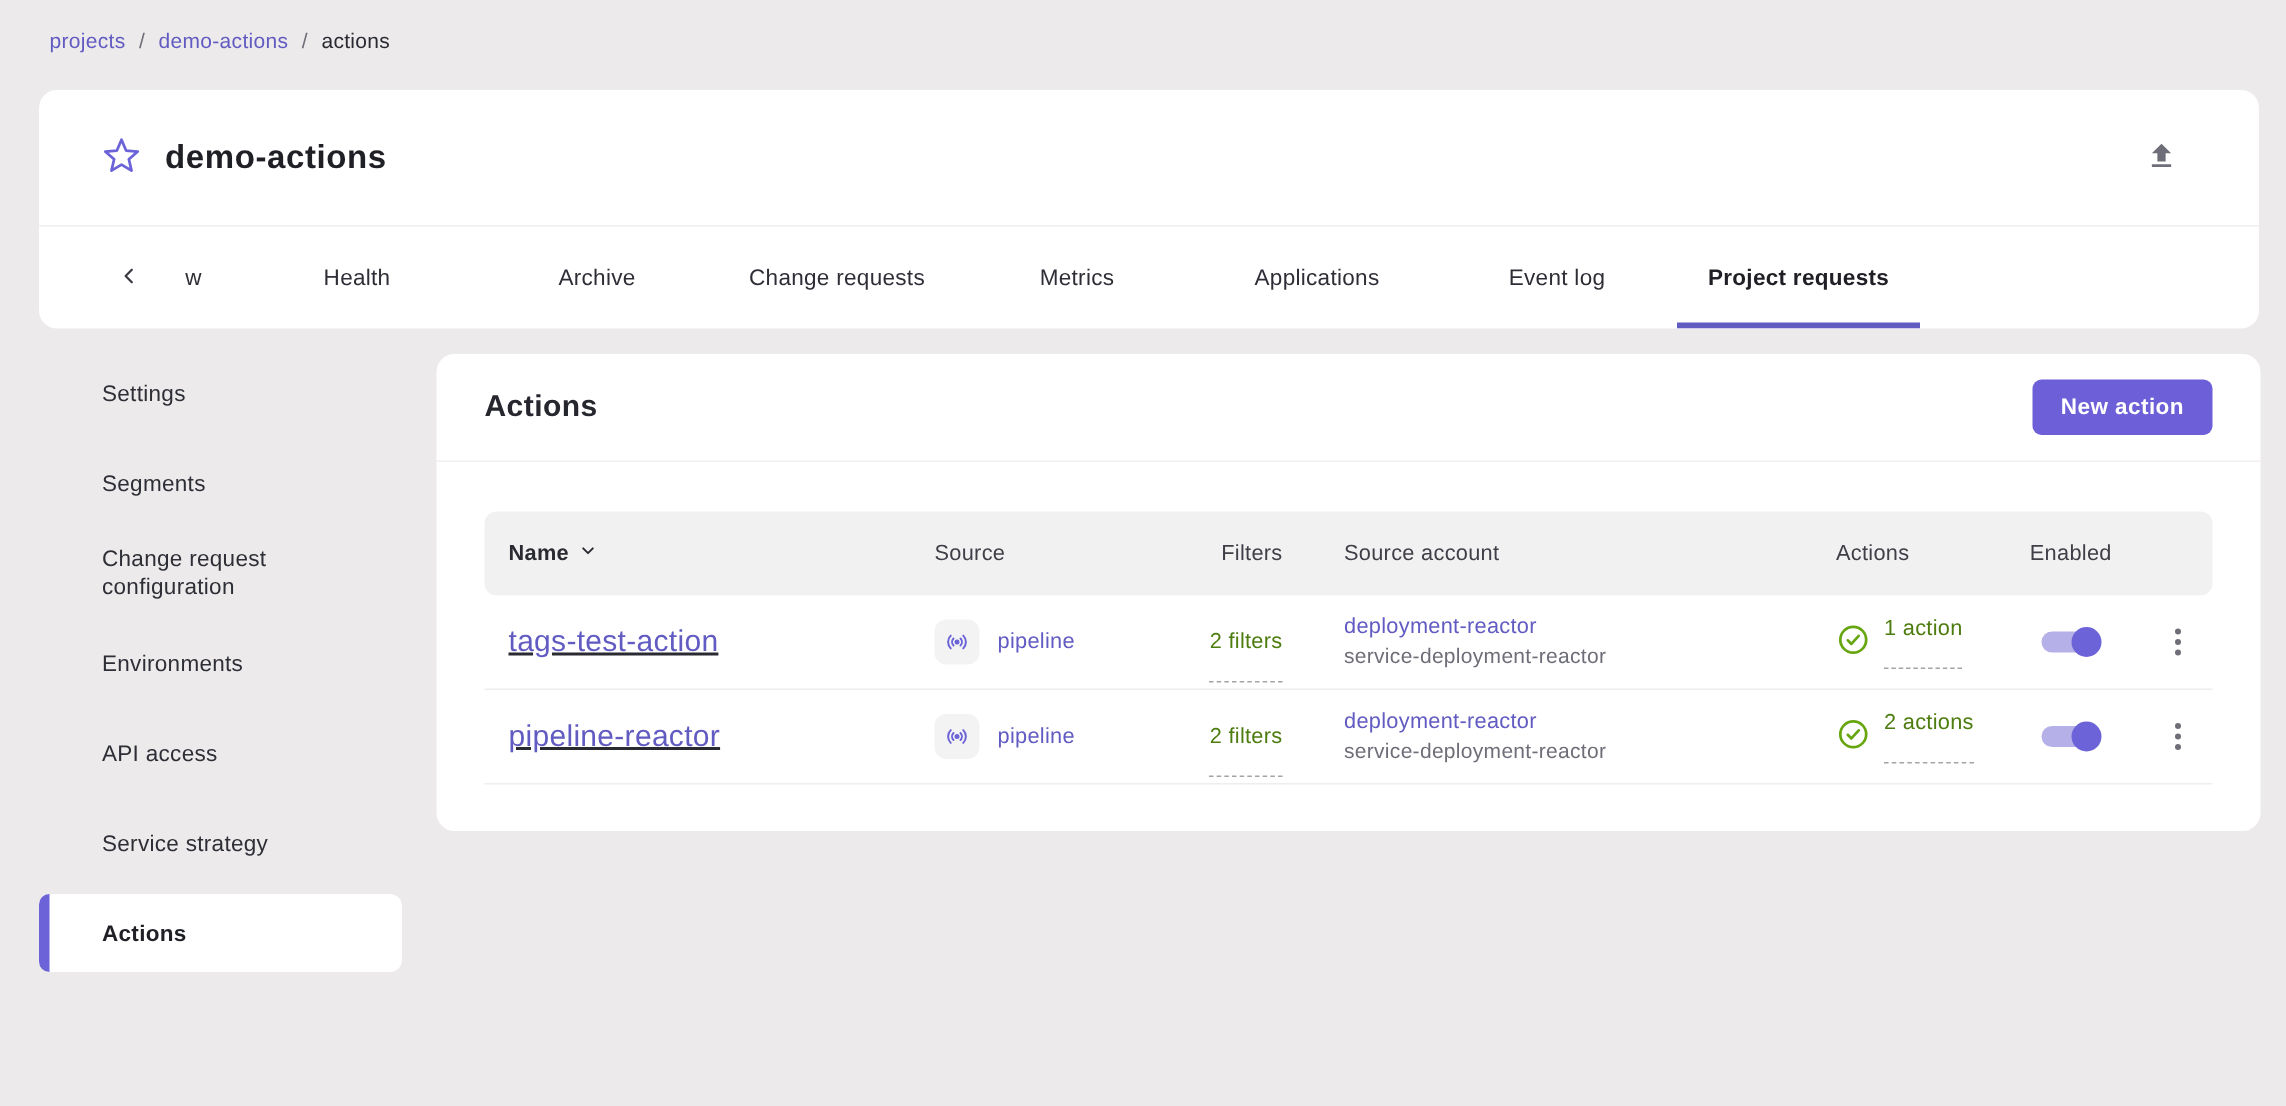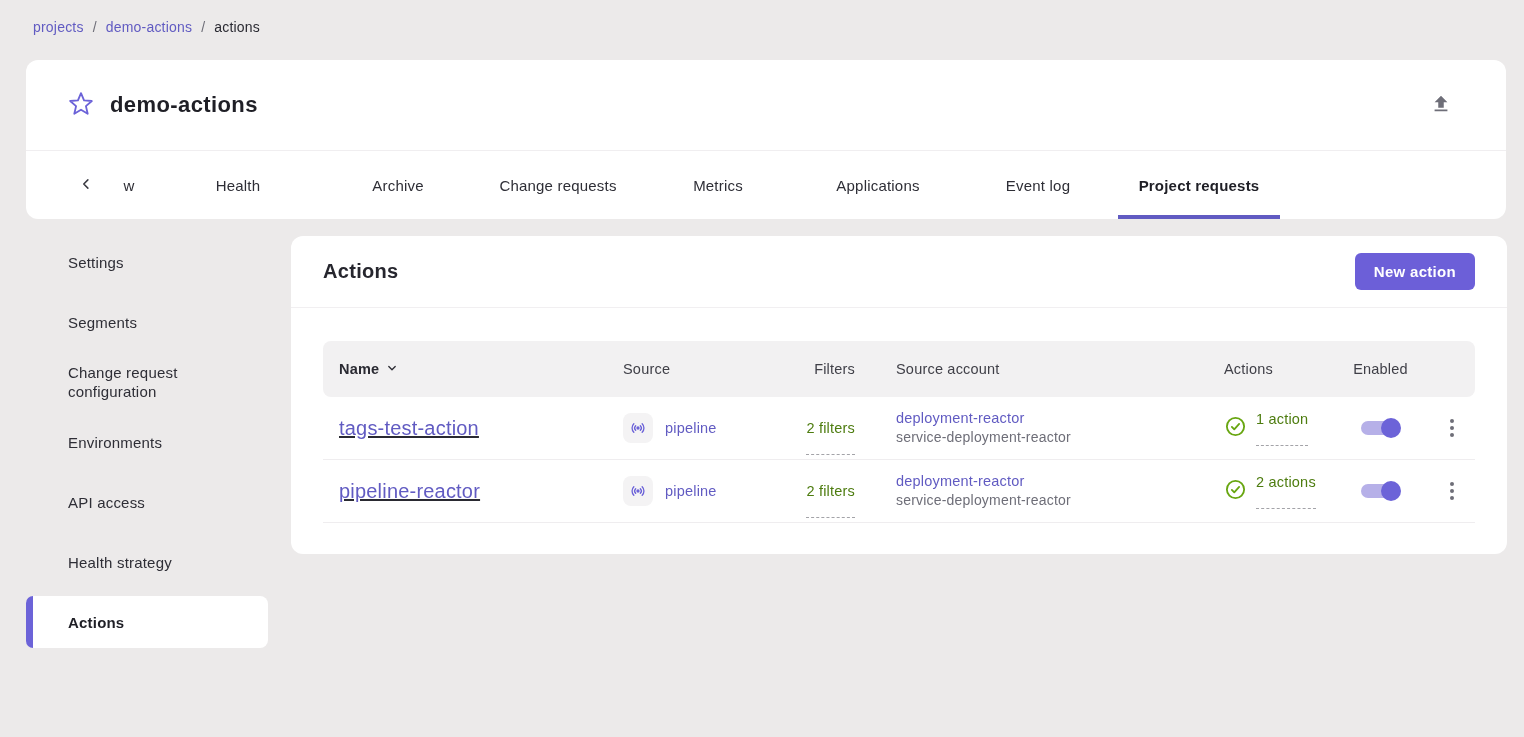--- a/index.html
+++ b/index.html
@@ -238,21 +238,21 @@
 </section>
 
 <div class="content">
 
   <nav class="side-nav">
     <div class="side-item">Settings</div>
     <div class="side-item">Segments</div>
     <div class="side-item">Change request configuration</div>
     <div class="side-item">Environments</div>
     <div class="side-item">API access</div>
-    <div class="side-item">Health strategy</div>
+    <div class="side-item">Service strategy</div>
     <div class="side-item active">Actions</div>
   </nav>
 
   <section class="main-card">
     <header class="panel-header">
       <h2 class="panel-title">Actions</h2>
       <button class="primary-btn">New action</button>
     </header>
 
     <div class="actions-table">

